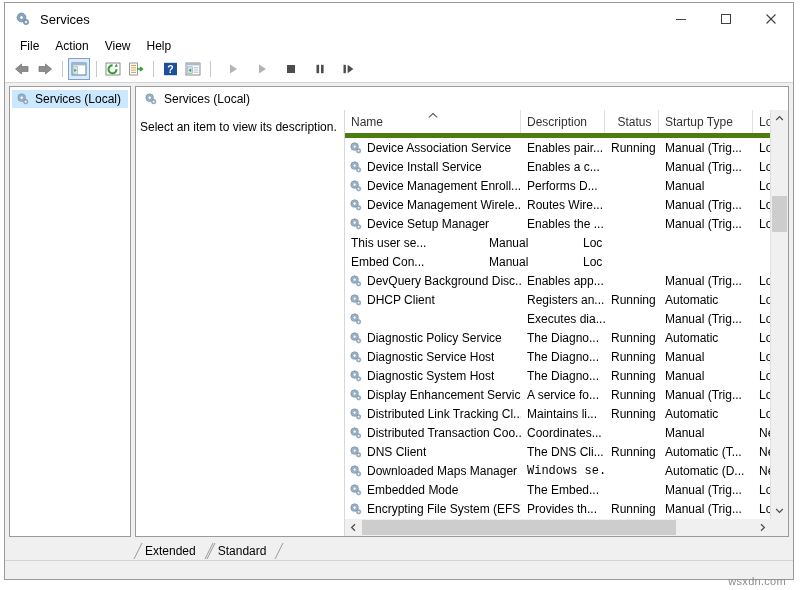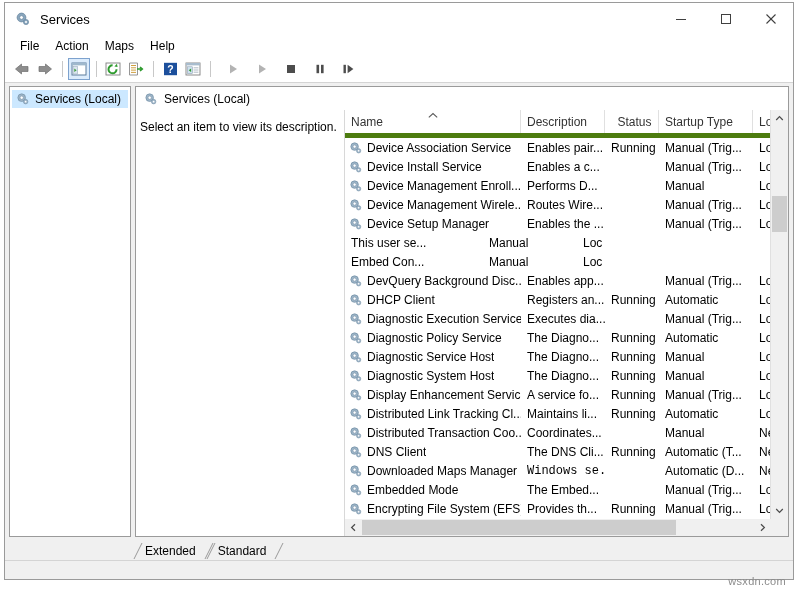--- a/index.html
+++ b/index.html
@@ -401,21 +401,21 @@
             <line x1="1.5" y1="1.5" x2="10.5" y2="10.5" stroke="#404040" stroke-width="1.1"></line>
             <line x1="10.5" y1="1.5" x2="1.5" y2="10.5" stroke="#404040" stroke-width="1.1"></line>
           </svg>
       </div>
     </div>
   </div>
 
   <div id="menu-bar">
     <div class="menu-item">File</div>
     <div class="menu-item">Action</div>
-    <div class="menu-item">Maps</div>
+    <div class="menu-item">View</div>
     <div class="menu-item">Help</div>
   </div>
 
   <div id="toolbar">
     <div class="tb-btn">
       <svg width="18" height="16" viewBox="0 0 18 16">
         <path d="M8.5 3 L2.5 8 L8.5 13 L8.5 10.5 L15 10.5 L15 5.5 L8.5 5.5 Z" fill="#8d8d8d" stroke="#6f6f6f" stroke-width="0.7" stroke-linejoin="round"></path>
       </svg>
     </div>
     <div class="tb-btn">
@@ -701,21 +701,20 @@
               <div class="srow">
                 <div class="cell name" style="width: 176px;">
                   <span class="svc-icon">
                     <svg class="svc-icon" width="14" height="14" viewBox="0 0 16 16">
                       <circle cx="6.4" cy="6.4" r="4.3" fill="#9db4c7" stroke="#6f8ca3" stroke-width="0.8"></circle>
                       <circle cx="6.4" cy="6.4" r="1.8" fill="#ffffff" stroke="#6f8ca3" stroke-width="0.6"></circle>
                       <circle cx="11" cy="11.2" r="2.5" fill="#9db4c7" stroke="#6f8ca3" stroke-width="0.6"></circle>
                       <circle cx="11" cy="11.2" r="0.95" fill="#ffffff"></circle>
                     </svg>
                   </span>
-                  <span class="svc-text">Diagnostic Execution Service</span>
                 </div>
                 <div class="cell other" style="width: 84px;">Executes dia...</div>
                 <div class="cell other" style="width: 54px;"></div>
                 <div class="cell other" style="width: 94px;">Manual (Trig...</div>
                 <div class="cell other" style="width: 32px;">Loc</div>
               </div>
               <div class="srow">
                 <div class="cell name" style="width: 176px;">
                   <span class="svc-icon">
                     <svg class="svc-icon" width="14" height="14" viewBox="0 0 16 16">

